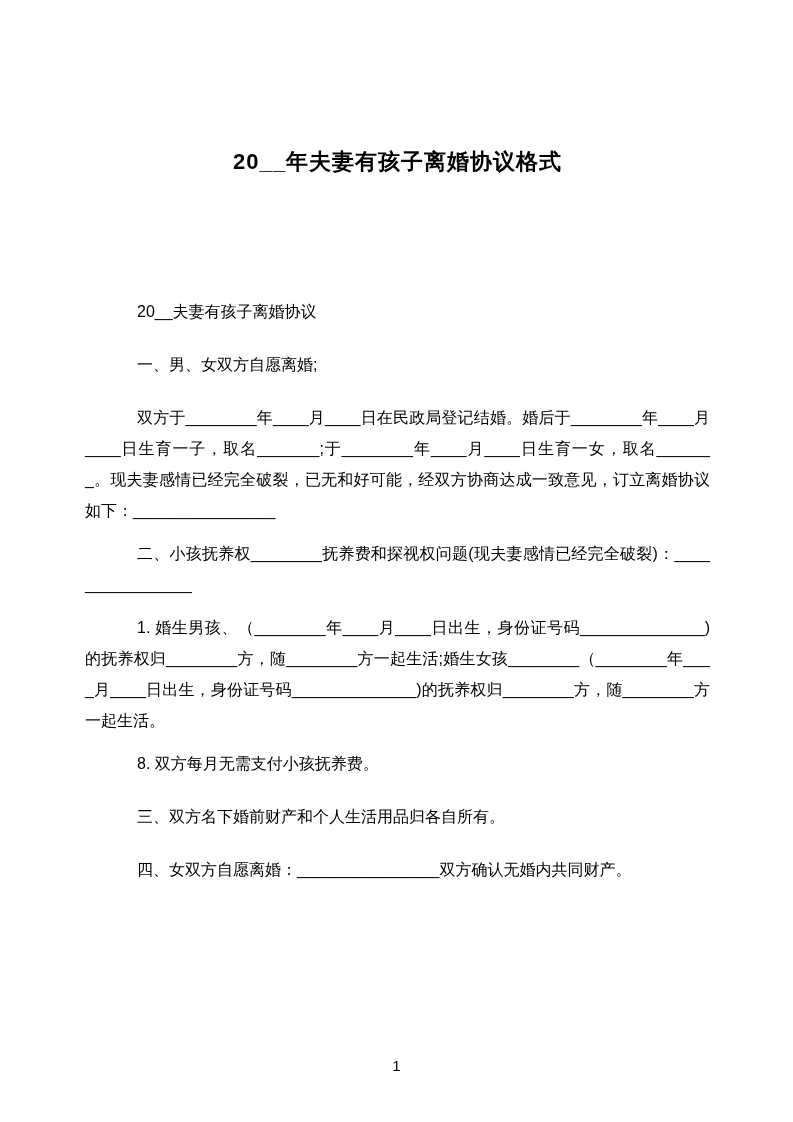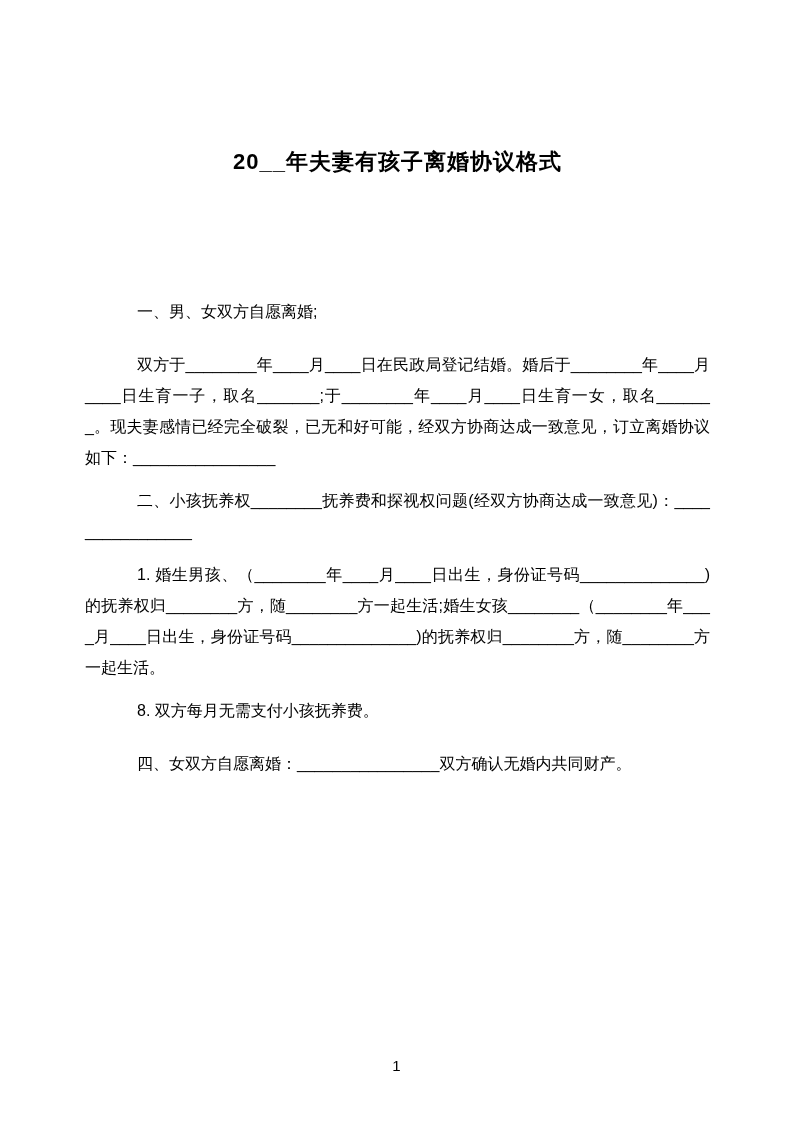--- a/index.html
+++ b/index.html
@@ -52,31 +52,33 @@
     line-height: 24px;
   }
 </style>
 </head>
 <body>
 
 <div class="page">
   <div class="content">
     <h1 class="doc-title">20__年夫妻有孩子离婚协议格式</h1>
 
+    <p class="para indent">20__夫妻有孩子离婚协议</p>
 
 
 
     <p class="para indent">一、男、女双方自愿离婚;</p>
 
     <p class="para indent tight">双方于________年____月____日在民政局登记结婚。婚后于________年____月____日生育一子，取名_______;于________年____月____日生育一女，取名_______。现夫妻感情已经完全破裂，已无和好可能，经双方协商达成一致意见，订立离婚协议如下：________________</p>
 
-    <p class="para indent tight">二、小孩抚养权________抚养费和探视权问题(经双方协商达成一致意见)：________________</p>
+    <p class="para indent tight">二、小孩抚养权________抚养费和探视权问题(现夫妻感情已经完全破裂)：________________</p>
 
     <p class="para indent tight">1. 婚生男孩、（________年____月____日出生，身份证号码______________)的抚养权归________方，随________方一起生活;婚生女孩________（________年____月____日出生，身份证号码______________)的抚养权归________方，随________方一起生活。</p>
 
     <p class="para indent">8. 双方每月无需支付小孩抚养费。</p>
 
+    <p class="para indent">三、双方名下婚前财产和个人生活用品归各自所有。</p>
 
     <p class="para indent">四、女双方自愿离婚：________________双方确认无婚内共同财产。</p>
   </div>
 
   <div class="page-num">1</div>
 </div>
 
 </body></html>

